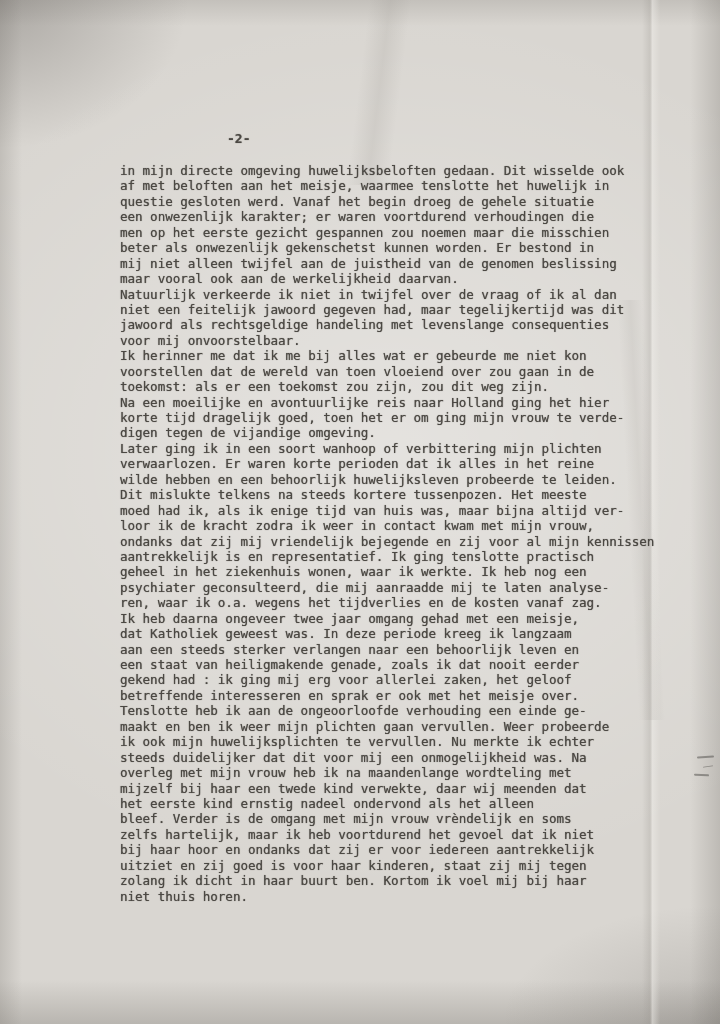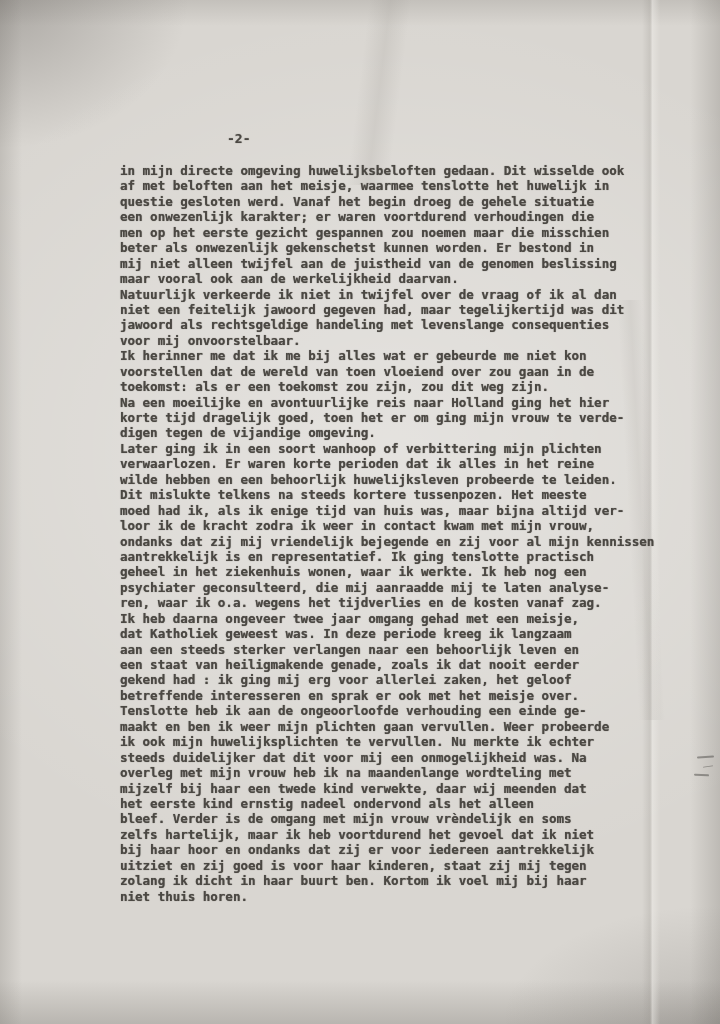--- a/index.html
+++ b/index.html
@@ -41,21 +41,21 @@
   .edge-mark.m1{left:697px;top:756px;width:17px;height:2px;transform:rotate(-4deg);}
   .edge-mark.m2{left:694px;top:774px;width:15px;height:2px;transform:rotate(3deg);}
   .edge-mark.m3{left:703px;top:766px;width:10px;height:1px;transform:rotate(-8deg);}
   .page-number{
     position:absolute;left:227px;top:131px;
     font-weight:bold;font-size:13px;color:#4b4843;
     text-shadow:0 0 1px rgba(70,67,62,0.7);
   }
   .text-block{
     position:absolute;left:120px;top:163px;
-    font-weight:bold;font-size:12.5px;line-height:15.45px;
+    font-weight:normal;font-size:12.5px;line-height:15.45px;
     color:#4b4843;white-space:pre;
     text-shadow:0 0 1px rgba(70,67,62,0.65), 0.4px 0.4px 0 rgba(70,67,62,0.25);
   }
   .line{height:15.45px;}
 </style>
 </head>
 <body>
 
 <div class="scan">
   <div class="corner-shade"></div>

